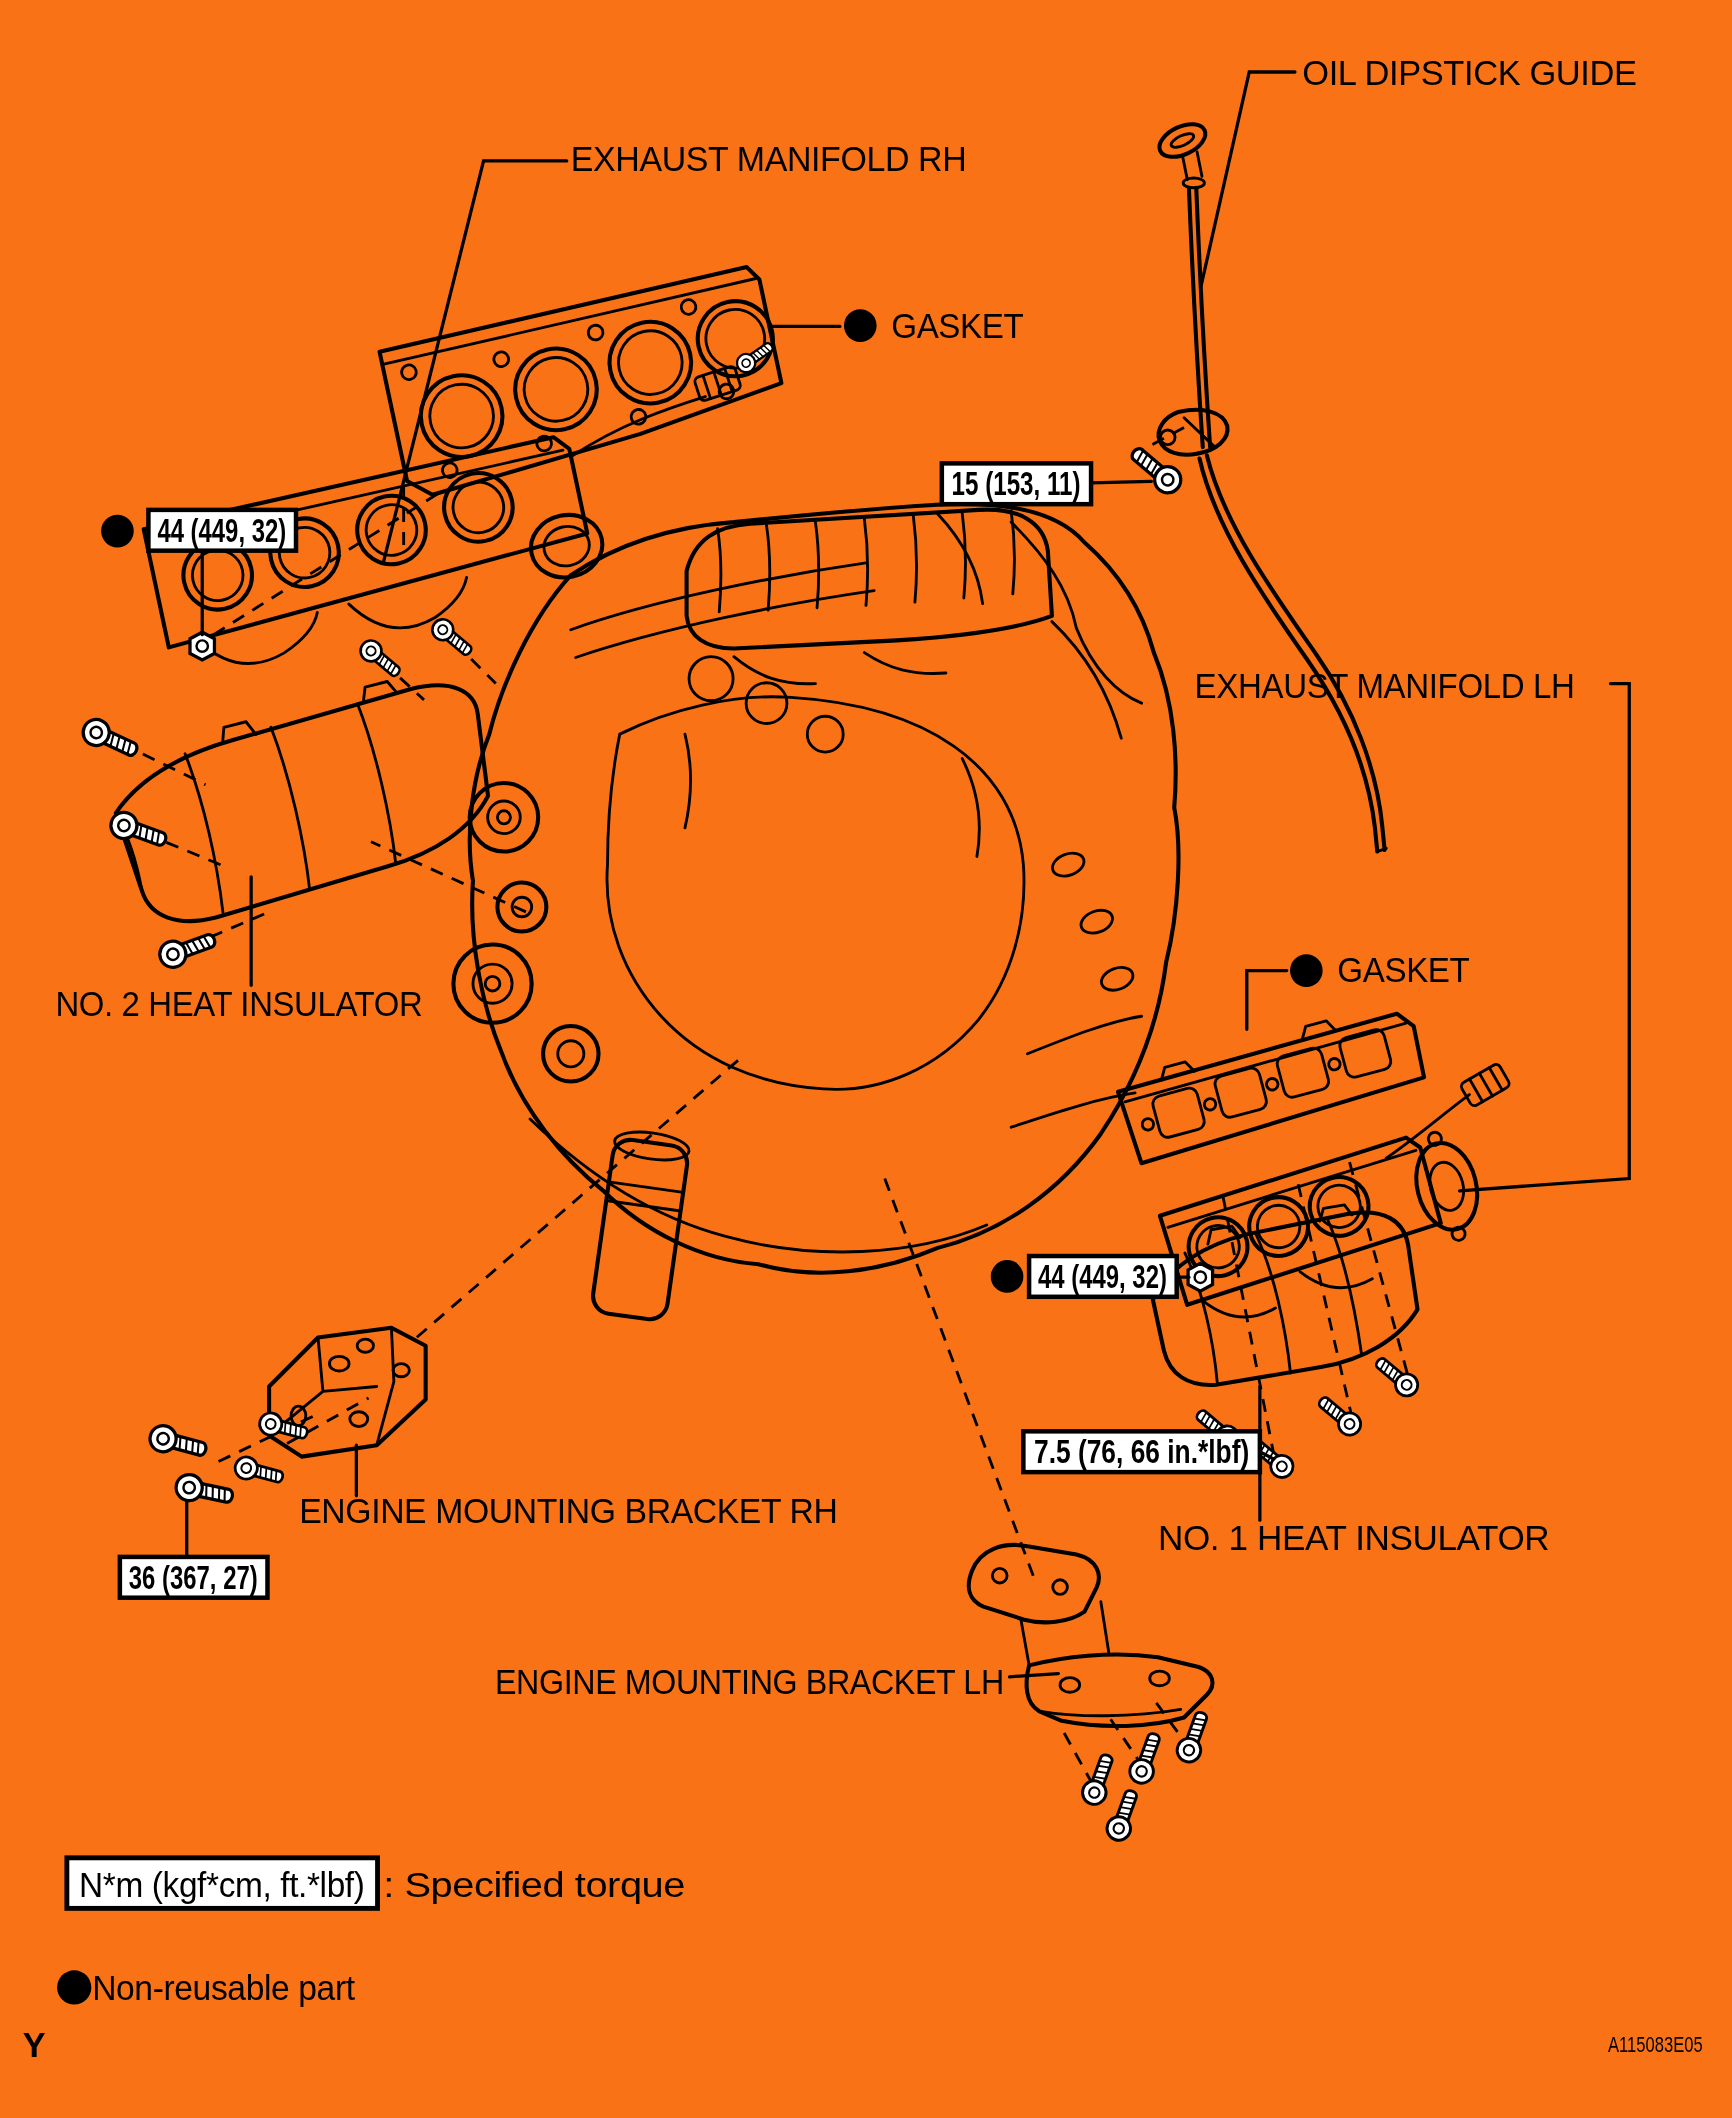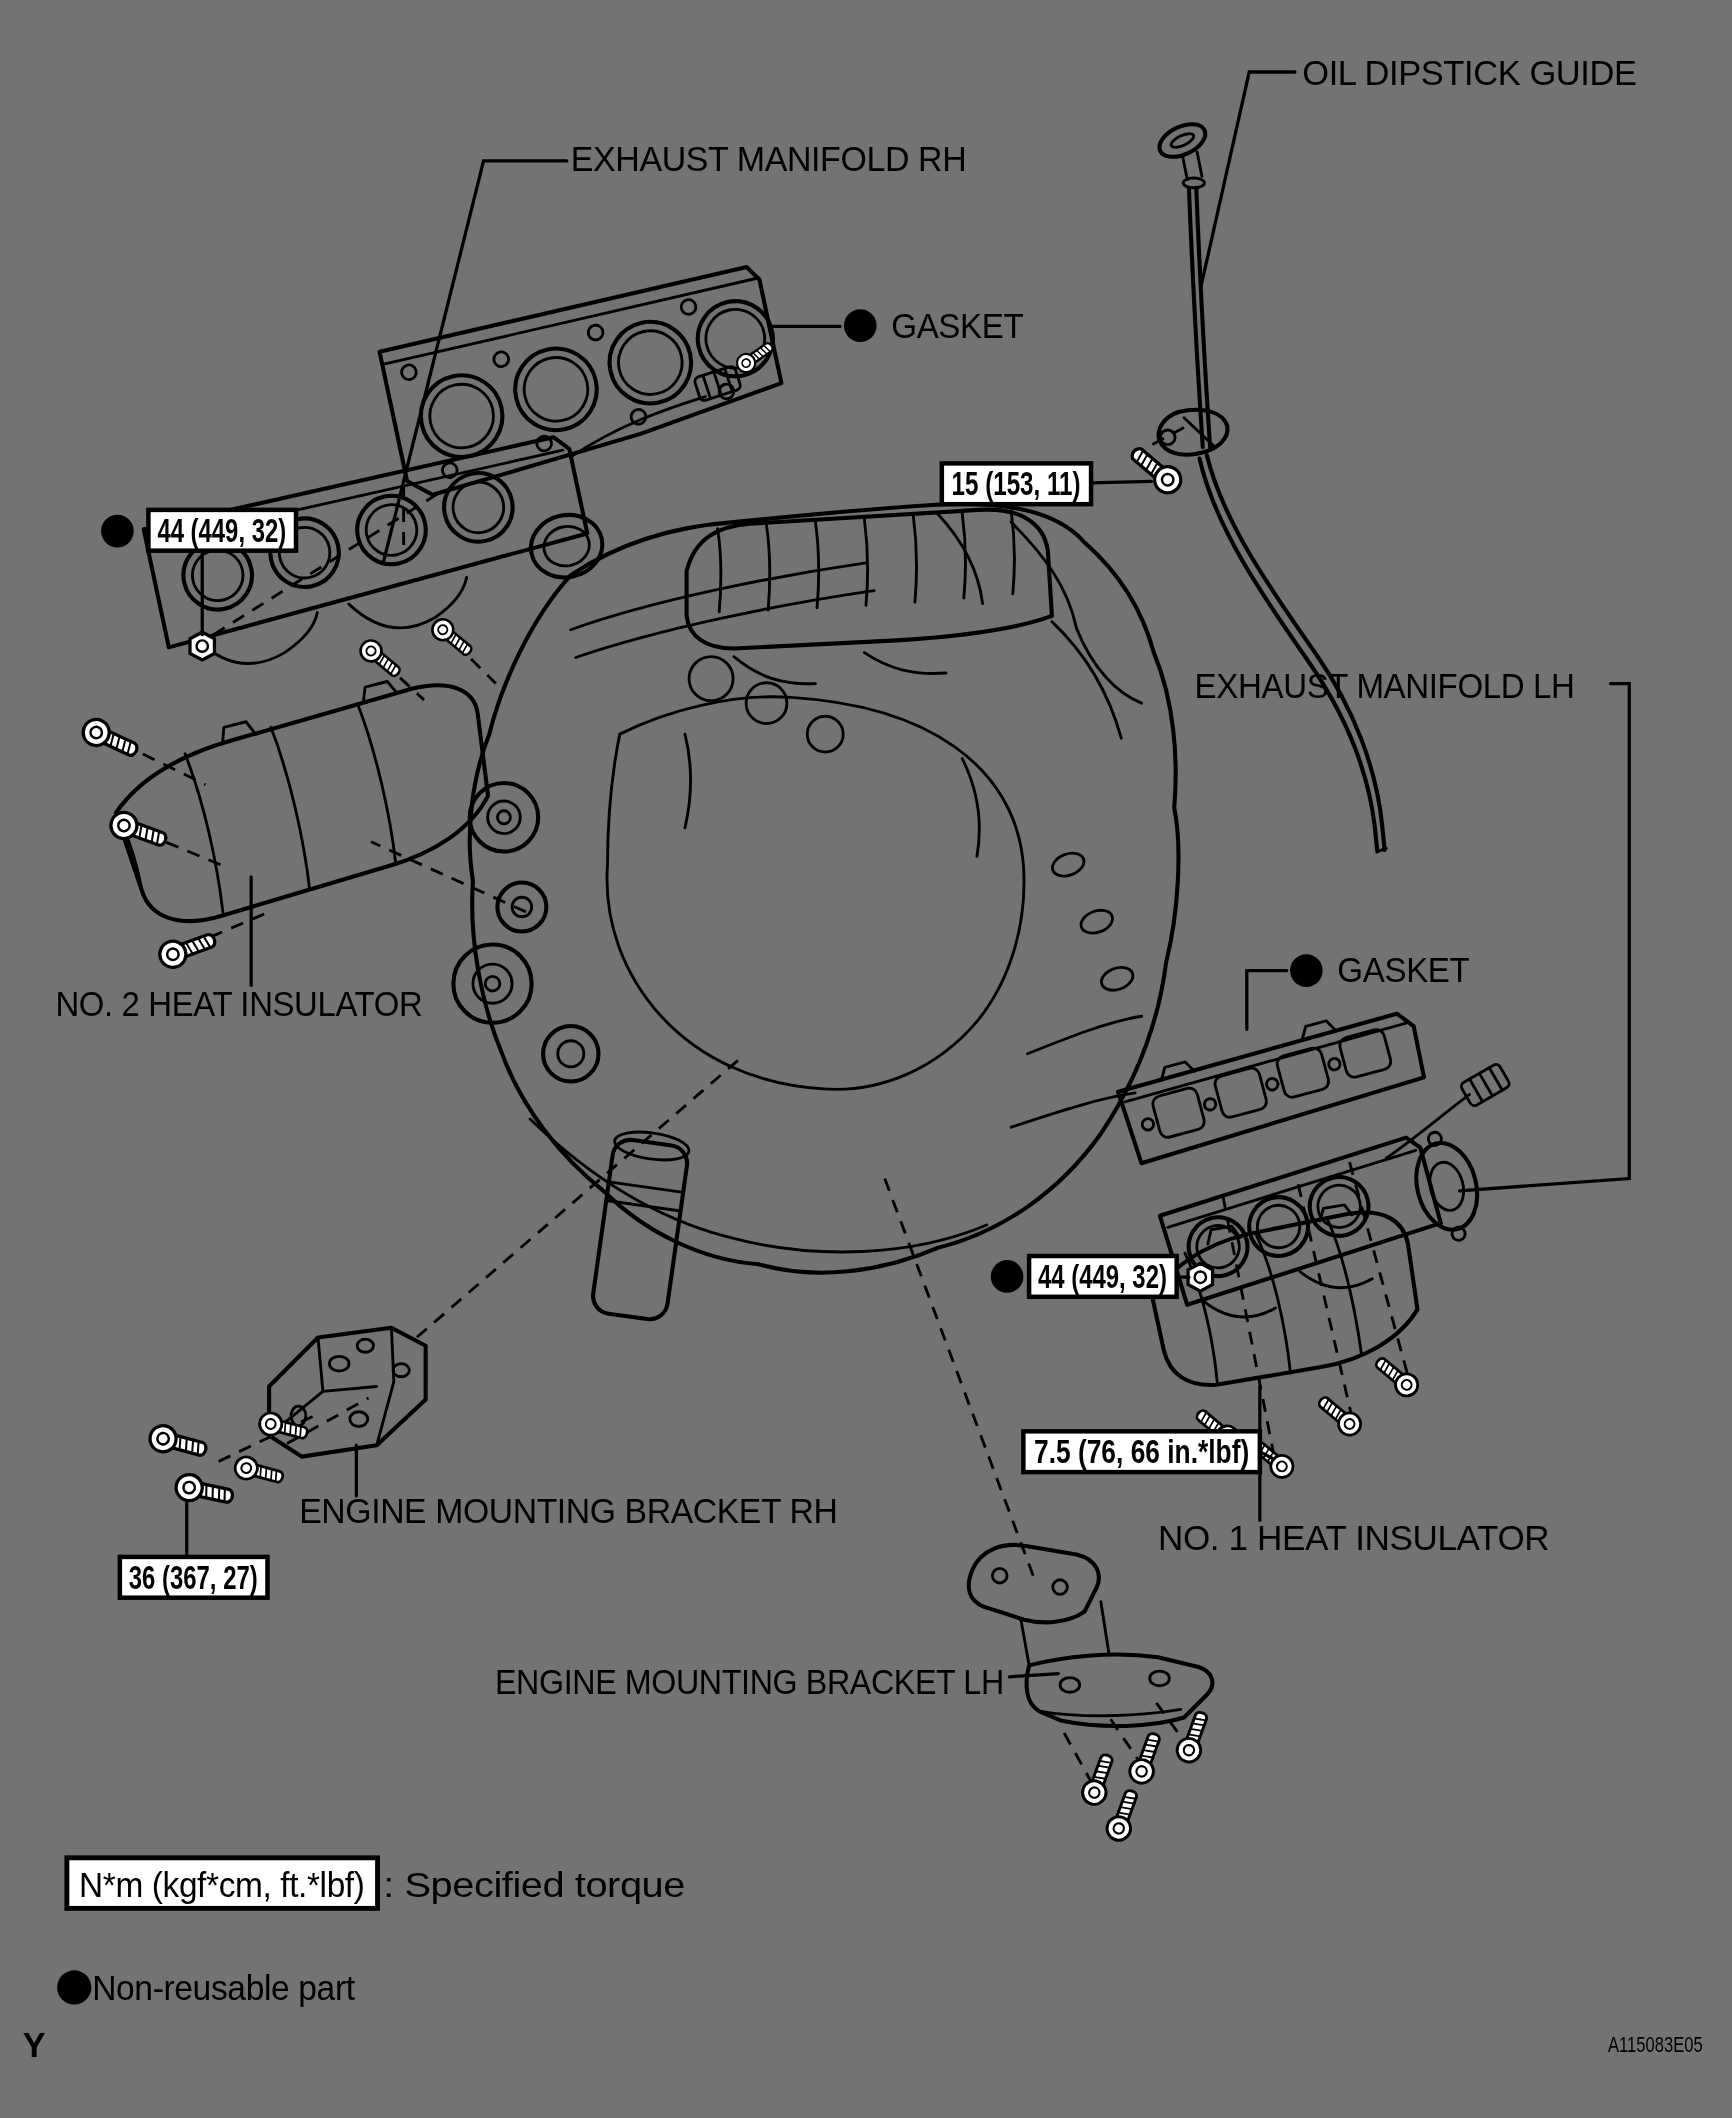--- a/index.html
+++ b/index.html
@@ -1,20 +1,20 @@
 <!DOCTYPE html>
 <html style="font-size:13px"><head>
 <meta charset="utf-8">
 <style>
   html,body{margin:0;padding:0;background:#888;}
   .page{
     position:relative;
     width:1732px;height:2119px;
     margin:0 auto;
-    background:#737373;
+    background:#f97316;
     font-family:"Liberation Sans", sans-serif;
   }
   svg{display:block;width:100%;height:100%;}
   .lbl{
     font-family:"Liberation Sans", sans-serif;
     font-size:44px;
     fill:#000;
     letter-spacing:-0.5px;
   }
   .torq{

